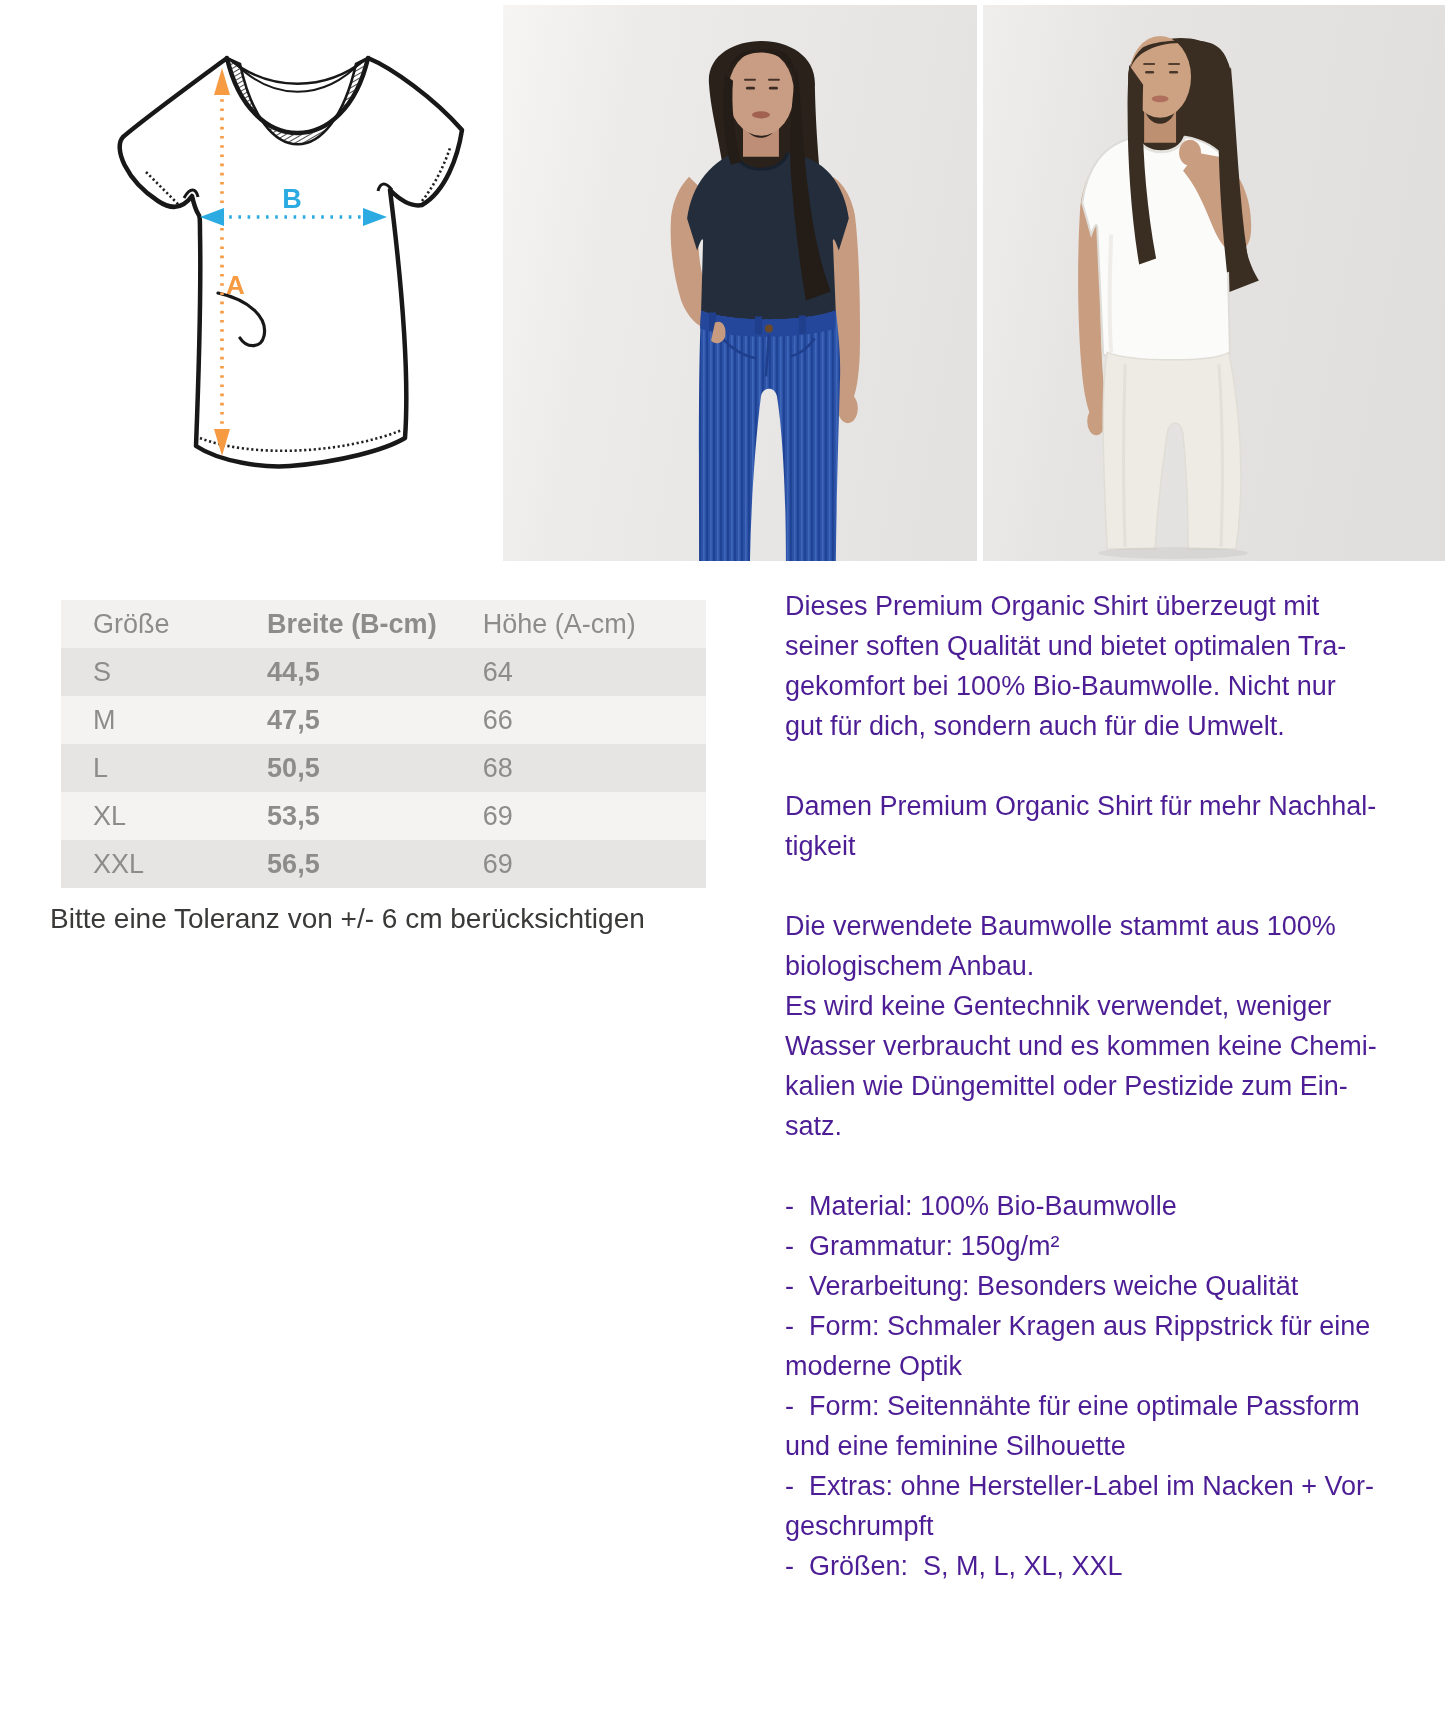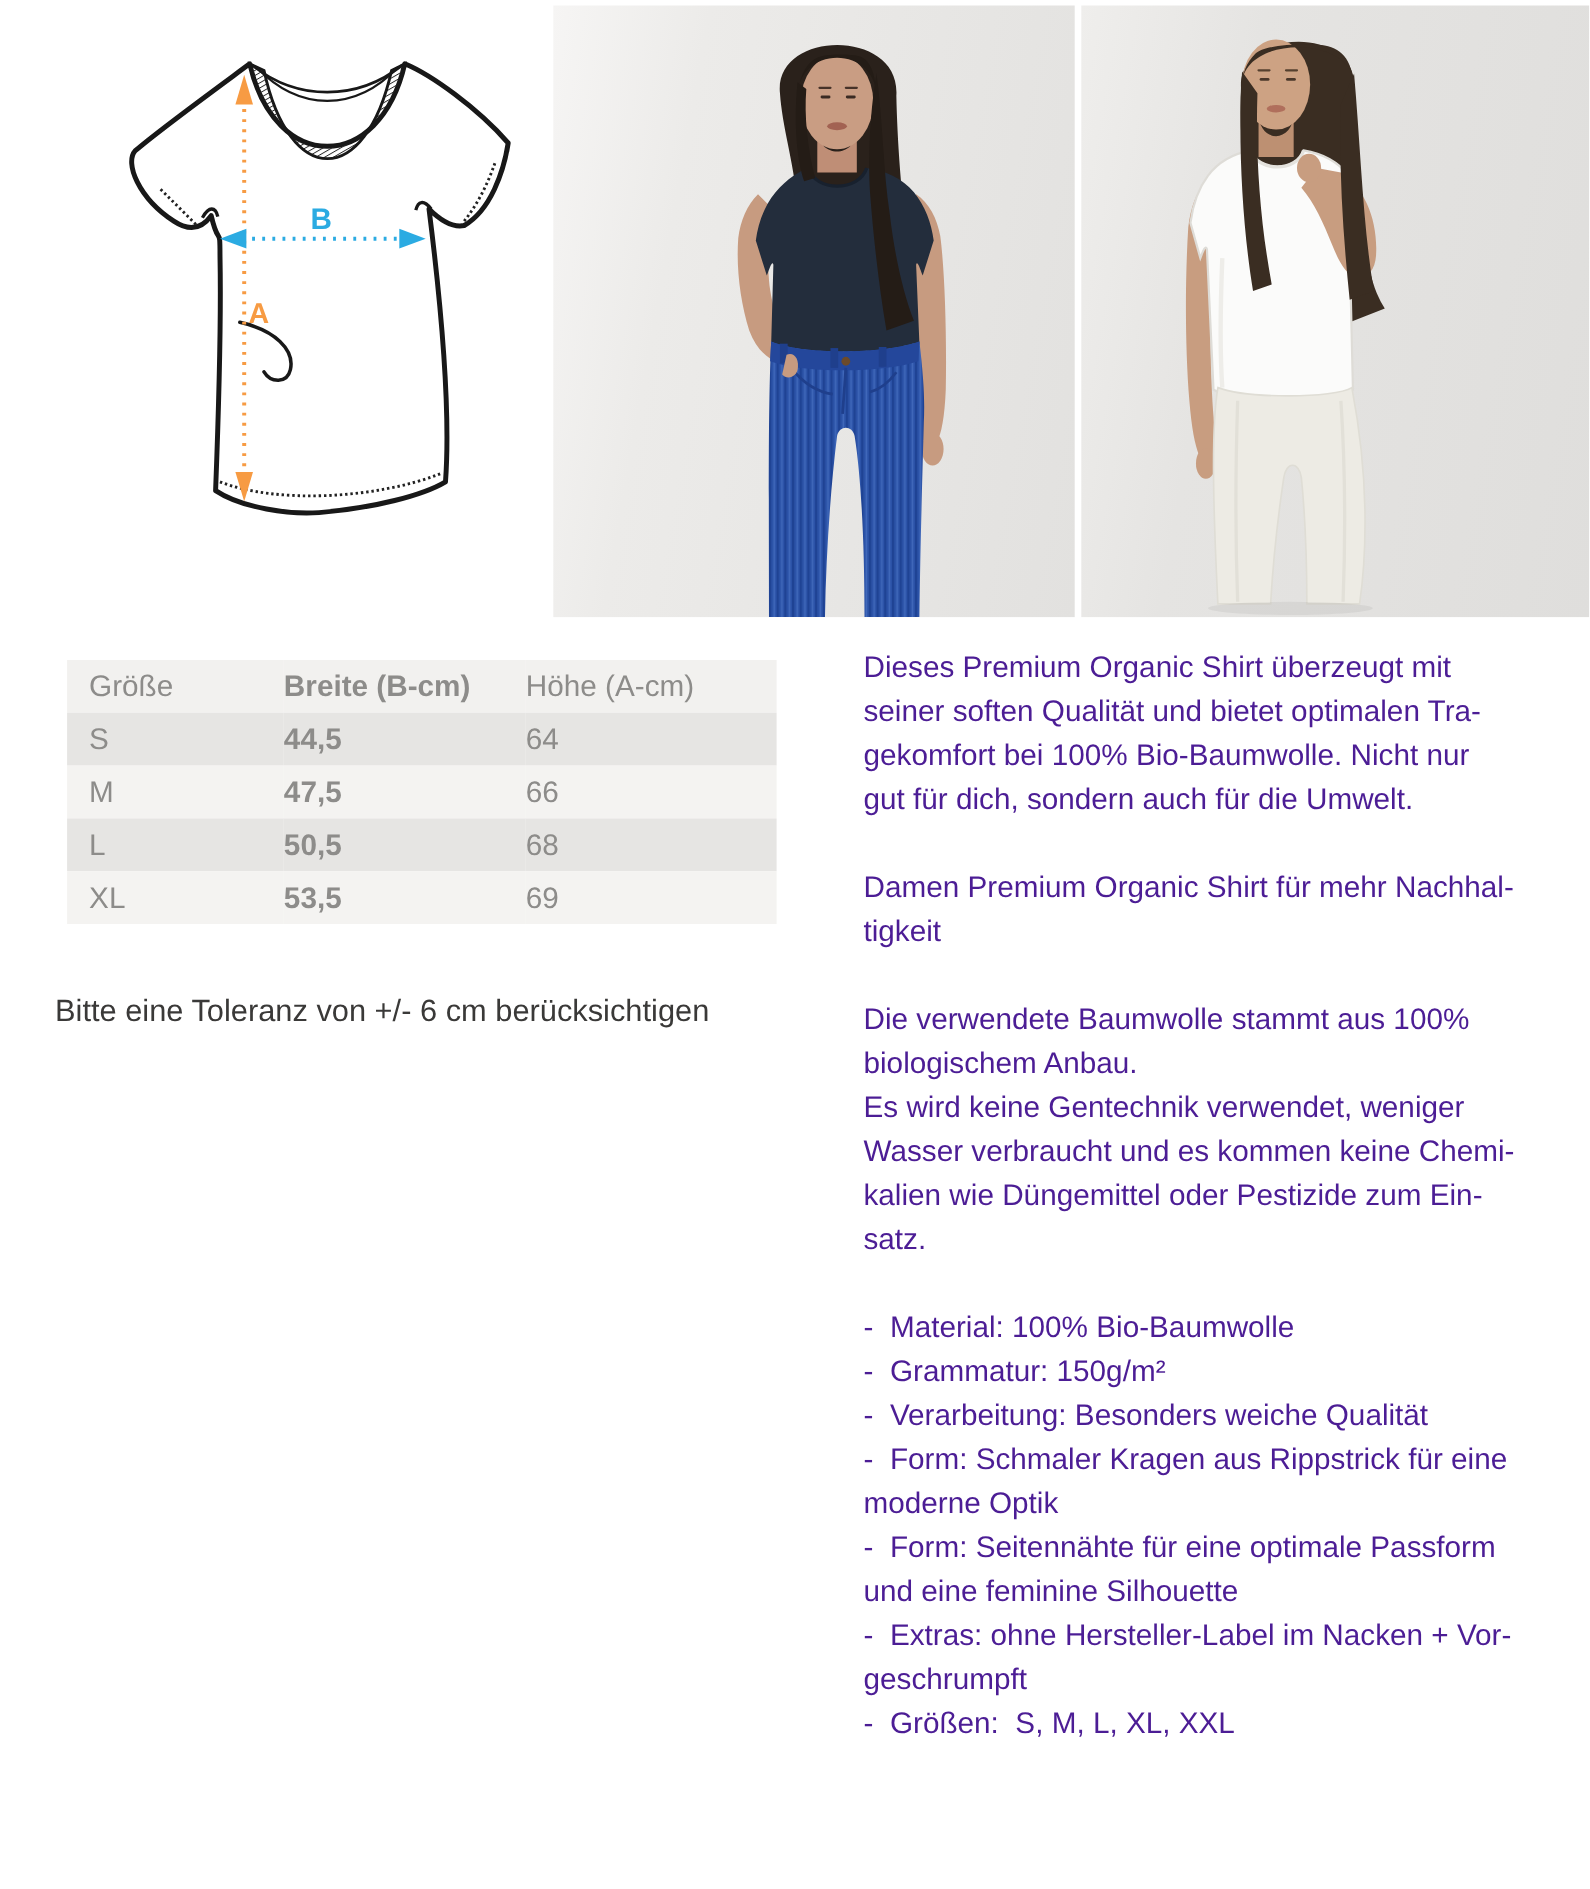--- a/index.html
+++ b/index.html
@@ -19,21 +19,21 @@
   .photo svg{display:block;width:100%;height:100%;}
   .photo-navy{left:503px;width:474px;
     background:linear-gradient(100deg,#f6f5f4 0%,#ecebe9 25%,#e6e5e3 70%,#e2e1df 100%);}
   .photo-white{left:983px;width:462px;
     background:linear-gradient(100deg,#efeeec 0%,#e5e4e2 30%,#dfdedc 100%);}
 
   
   .size-table{position:absolute;left:61px;top:600px;width:645px;border-collapse:collapse;
     font-size:27px;color:#8d8c8a;}
   .size-table th,.size-table td{height:48px;padding:0;text-align:left;font-weight:normal;vertical-align:middle;}
-  .size-table th:first-child,.size-table td:first-child{padding-left:20px;width:182px;}
+  .size-table th:first-child,.size-table td:first-child{padding-left:32px;width:182px;}
   .size-table th:nth-child(2),.size-table td:nth-child(2){width:227px;font-weight:bold;}
   .size-table th:nth-child(3),.size-table td:nth-child(3){width:236px;}
   .size-table thead tr{background:#f2f1ef;}
   .size-table tbody tr:nth-child(odd){background:#e6e5e3;}
   .size-table tbody tr:nth-child(even){background:#f4f3f1;}
 
   .tolerance{position:absolute;left:50px;top:903px;width:660px;font-size:28px;color:#3a3938;}
 
   
   .description{position:absolute;left:785px;top:586px;width:655px;
@@ -209,20 +209,25 @@
           <td>66</td>
         </tr>
         <tr>
           <td>L</td>
           <td>50,5</td>
           <td>68</td>
         </tr>
         <tr>
           <td>XL</td>
           <td>53,5</td>
+          <td>69</td>
+        </tr>
+        <tr>
+          <td>XXL</td>
+          <td>56,5</td>
           <td>69</td>
         </tr>
       </tbody>
   </table>
 
   <div class="tolerance">Bitte eine Toleranz von +/- 6 cm berücksichtigen</div>
 
   <div class="description">
       <div class="para">Dieses Premium Organic Shirt überzeugt mit
 seiner soften Qualität und bietet optimalen Tra-

